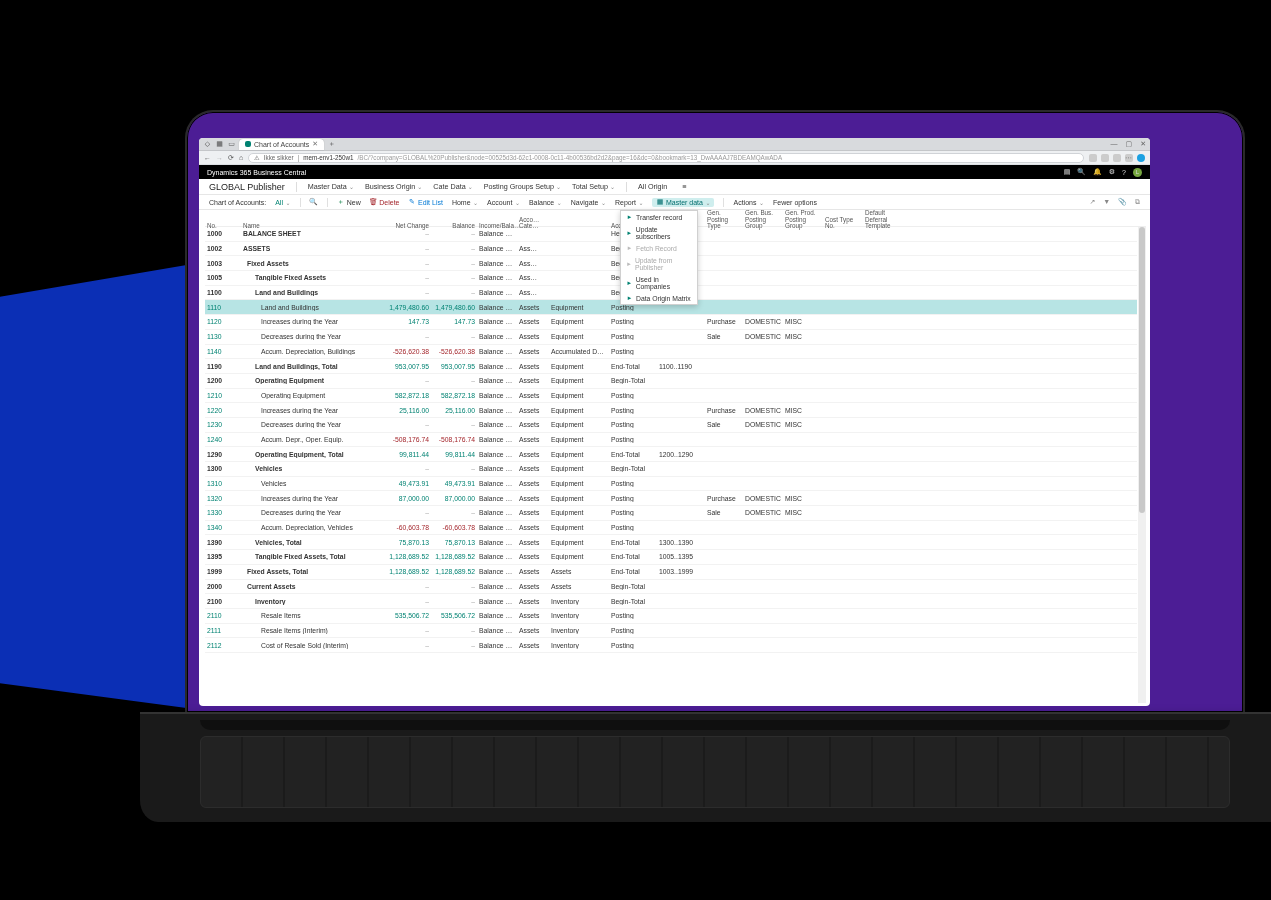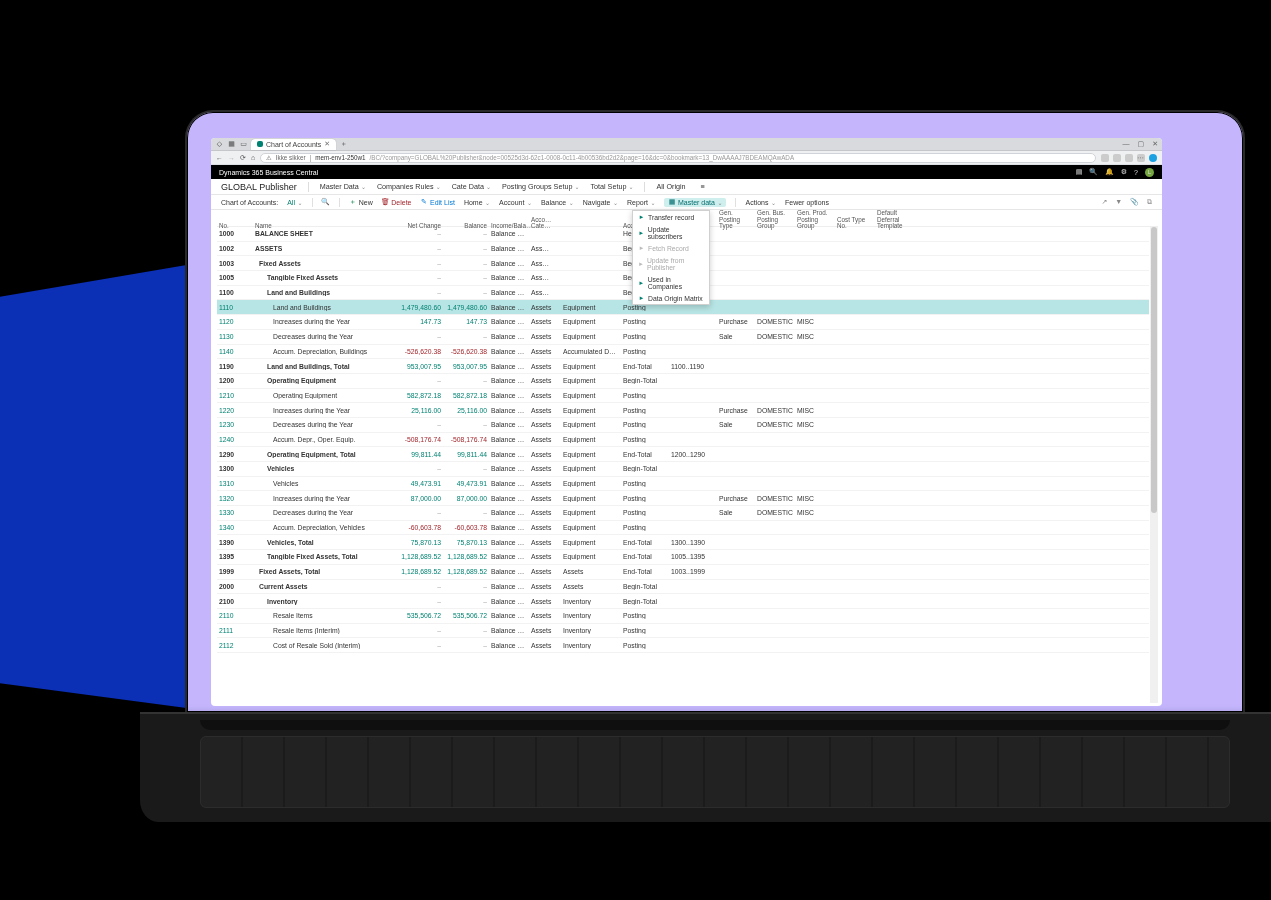--- a/index.html
+++ b/index.html
@@ -1,21 +1,21 @@
 <!DOCTYPE html>
 <html><head>
 <meta charset="utf-8">
 <style>
   *{box-sizing:border-box;margin:0;padding:0;}
   html,body{width:1271px;height:900px;background:#000;font-family:"Segoe UI",Arial,sans-serif;overflow:hidden;}
   
   .ribbon{position:absolute;left:0;top:260px;width:300px;height:460px;background:#0b2fb5;clip-path:polygon(0% 8%,72% 0%,100% 40%,70% 58%,92% 100%,0% 92%);filter:blur(.3px);}
   
   .laptop{position:absolute;left:185px;top:110px;width:1060px;}
-  .bezel{background:#c4b5fd;border:2px solid #2a2a2a;border-bottom:none;border-radius:28px 28px 0 0;padding:26px 28px 6px 24px;box-shadow:inset 0 0 0 1px #000;}
+  .bezel{background:#4c1d95;border:2px solid #2a2a2a;border-bottom:none;border-radius:28px 28px 0 0;padding:26px 28px 6px 12px;box-shadow:inset 0 0 0 1px #000;}
   .screen{width:951px;height:568px;background:#fff;border-radius:4px;overflow:hidden;position:relative;display:flex;flex-direction:column;font-size:7px;color:#333;}
   .base{background:#1a1a1a;border-radius:0 0 18px 18px/0 0 22px 22px;padding:8px 0 12px;margin:0 -45px;box-shadow:0 6px 12px rgba(0,0,0,.6),inset 0 2px 0 #333;}
   .hinge{height:10px;background:#0f0f0f;margin:0 60px;border-radius:0 0 10px 10px;}
   .keyboard{height:72px;margin:6px 60px 2px;background:repeating-linear-gradient(90deg,#222 0 40px,#1b1b1b 40px 42px),repeating-linear-gradient(0deg,#222 0 14px,#1b1b1b 14px 15px);border-radius:6px;border:1px solid #2c2c2c;}
   
   .tabstrip{display:flex;align-items:center;height:13px;background:#d8dadd;padding:0 4px;gap:3px;color:#444;border-bottom:1px solid #c4c6c9;}
   .sysicon{width:9px;height:9px;display:flex;align-items:center;justify-content:center;color:#555;}
   .btab{display:flex;align-items:center;gap:3px;background:#fff;border-radius:4px 4px 0 0;padding:1px 6px;height:11px;box-shadow:0 0 1px rgba(0,0,0,.3);}
   .dot{width:6px;height:6px;border-radius:2px;background:#008272;}
   .x{font-size:7px;color:#777;}
@@ -140,21 +140,21 @@
       </div>
 
       <div class="navrow">
         <span class="title">GLOBAL Publisher</span>
         <span class="navsep"></span>
         <span class="navitem">
             <span>Master Data</span>
             <span class="chev">⌄</span>
           </span>
         <span class="navitem">
-            <span>Companies Rules</span>
+            <span>Business Origin</span>
             <span class="chev">⌄</span>
           </span>
         <span class="navitem">
             <span>Cate Data</span>
             <span class="chev">⌄</span>
           </span>
         <span class="navitem">
             <span>Posting Groups Setup</span>
             <span class="chev">⌄</span>
           </span>

